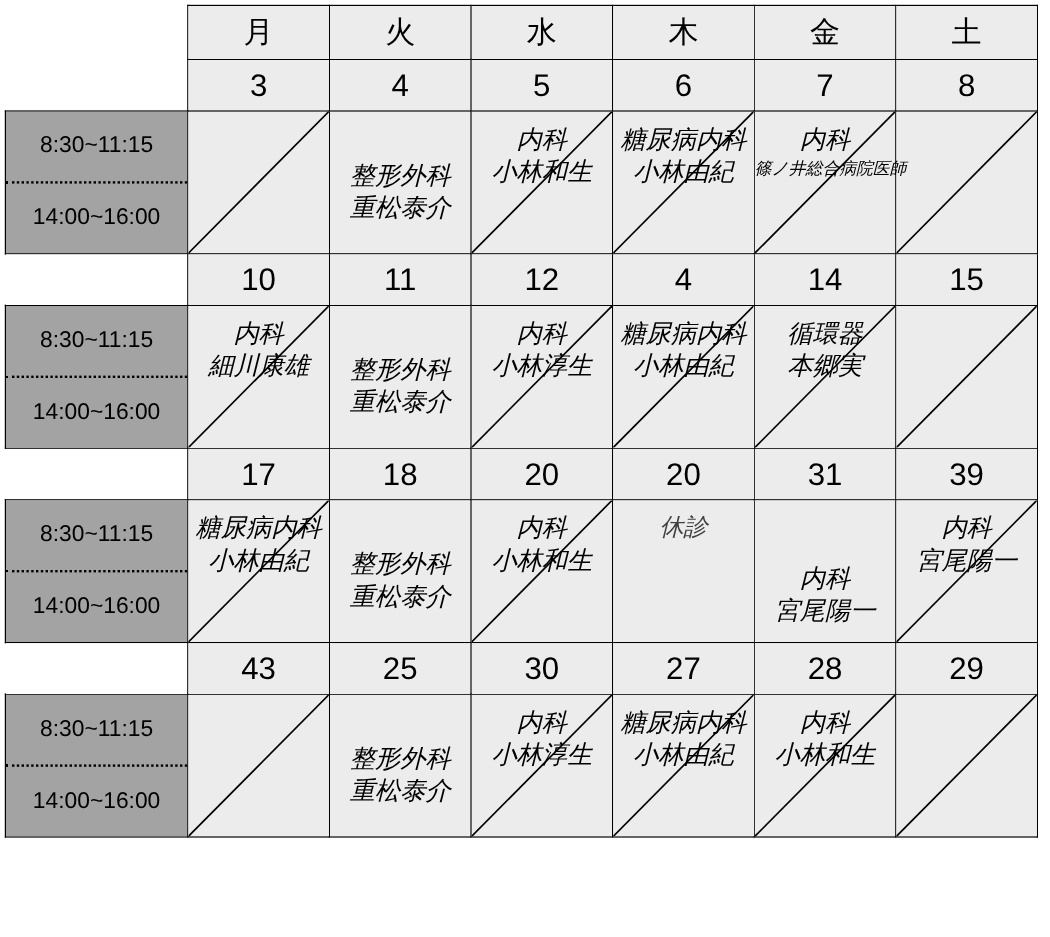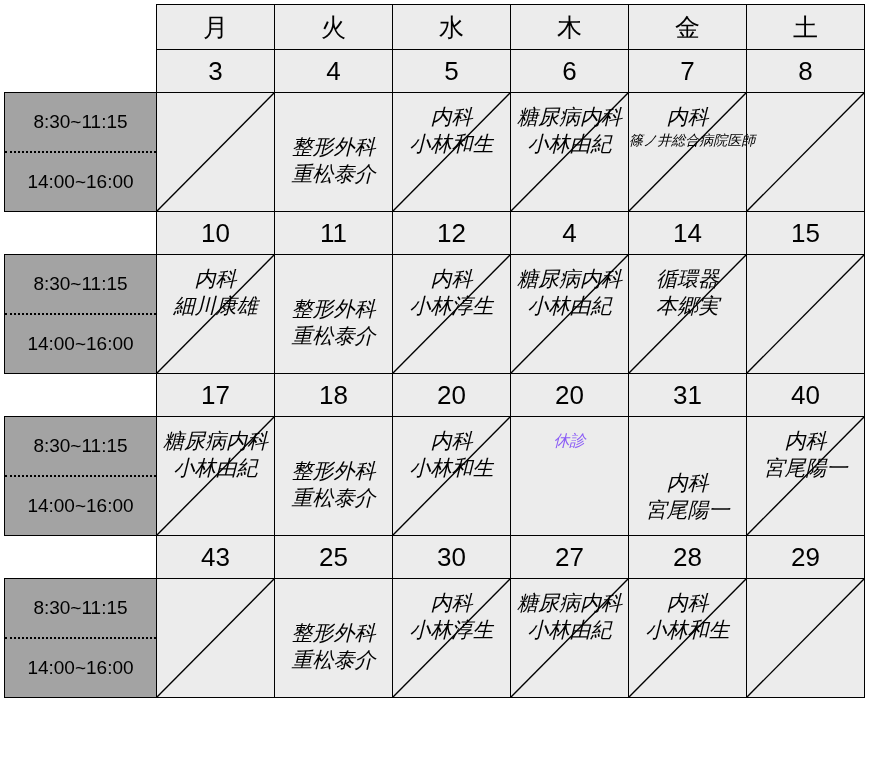--- a/index.html
+++ b/index.html
@@ -25,21 +25,21 @@
   .timecell{background:#a3a3a3;font-size:19px;}
   .timecell .t1,.timecell .t2{height:58px;line-height:58px;}
   .timecell .t1{border-bottom:2px dotted #000;}
 
   
   .slot{height:118px;background:#ececec;font-style:italic;}
   .slot.empty{background:#ececec;}
   .slot .txt{position:absolute;left:0;right:0;top:0;z-index:2;pointer-events:none;}
   .slot .line{font-size:21px;line-height:27px;white-space:nowrap;}
   .slot .line.small{font-size:14px;line-height:20px;}
-  .slot .line.rest{color:#8b5cf6;font-size:16px;}
+  .slot .line.rest{color:#404040;font-size:20px;}
 
   
   .diag{position:absolute;left:0;top:0;width:100%;height:100%;z-index:1;}
   .diag line{stroke:#000;stroke-width:1.4;}
 
   
   .pad-top{padding-top:10px;}
   .pad-mid{padding-top:40px;}
   .pad-low{padding-top:52px;}
 </style>
@@ -187,21 +187,21 @@
             </svg>
           </td>
         </tr>
         <tr>
           <td class="datecell blank"></td>
           <td class="datecell">17</td>
           <td class="datecell">18</td>
           <td class="datecell">20</td>
           <td class="datecell">20</td>
           <td class="datecell">31</td>
-          <td class="datecell">40</td>
+          <td class="datecell">39</td>
         </tr>
         <tr>
           <td class="timecell">
             <div class="t1">8:30~11:15</div>
             <div class="t2">14:00~16:00</div>
           </td>
           <td class="slot">
             <svg class="diag" preserveAspectRatio="none" viewBox="0 0 100 100">
               <line x1="0" y1="100" x2="100" y2="0" vector-effect="non-scaling-stroke"></line>
             </svg>

